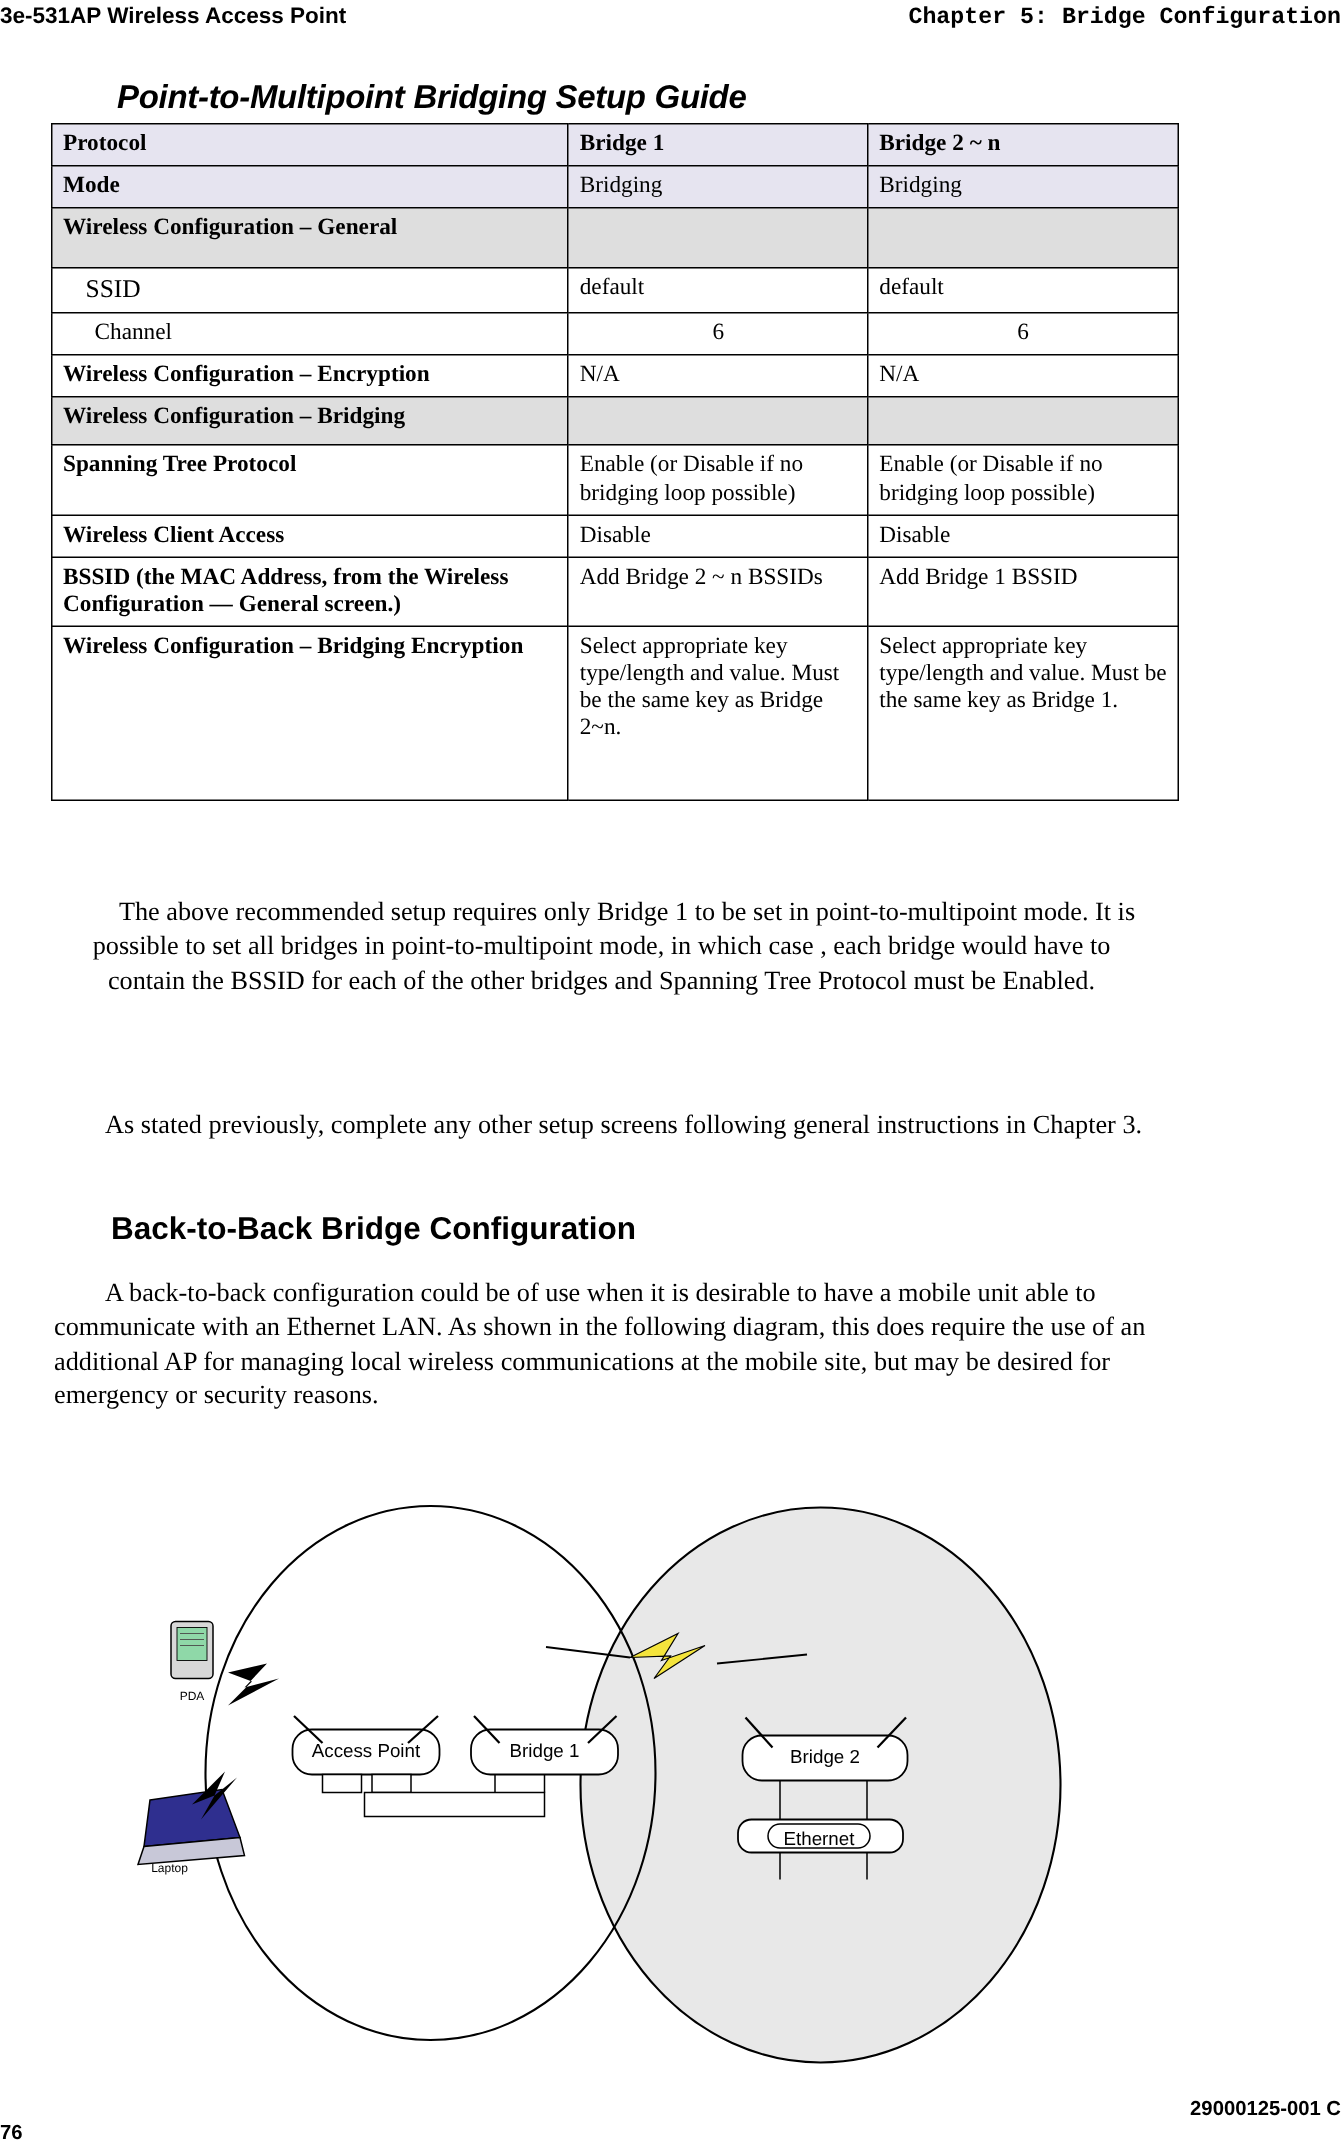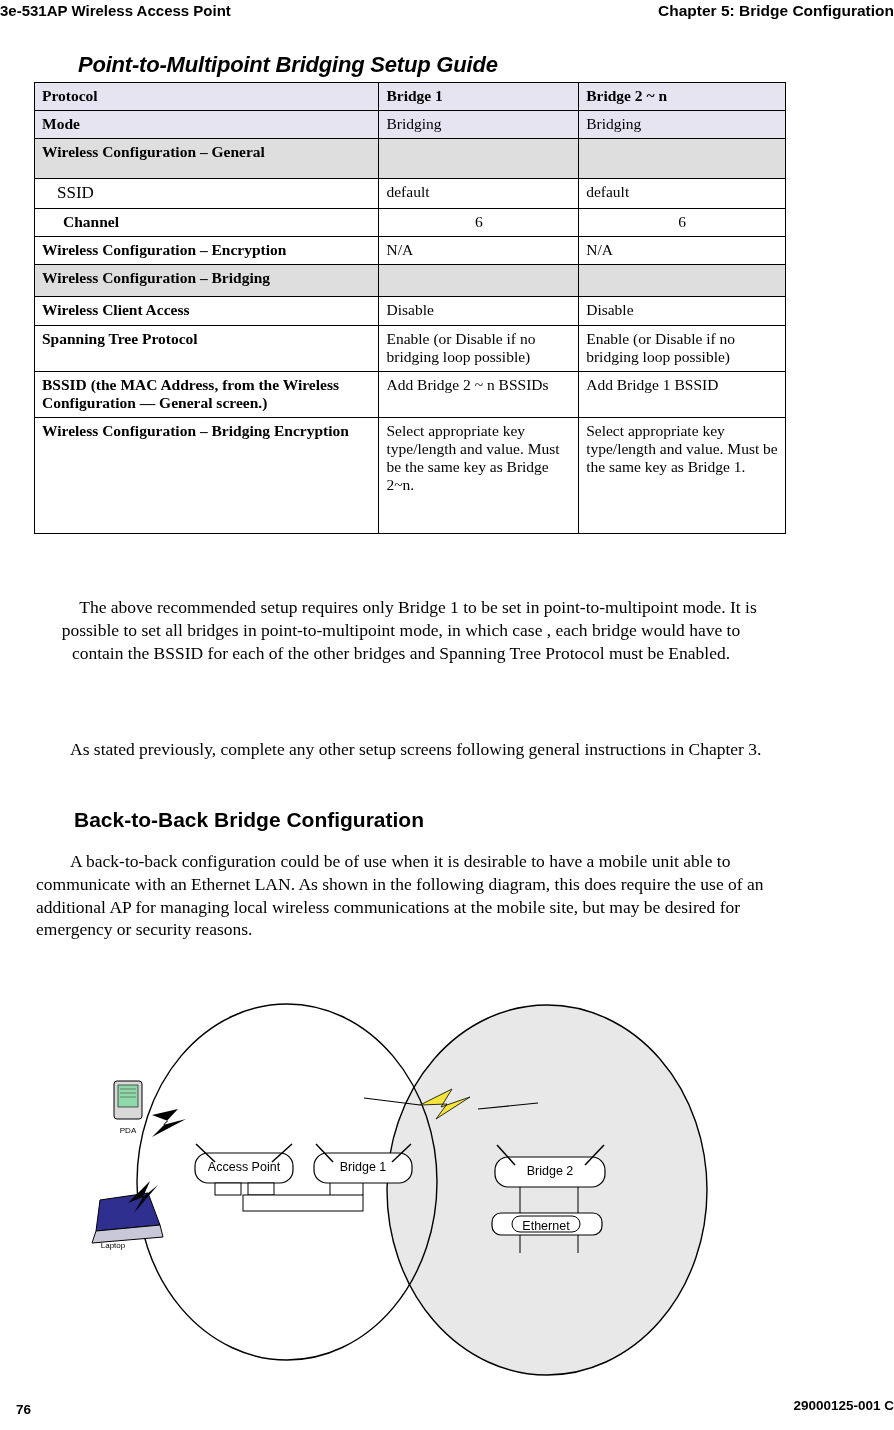--- a/index.html
+++ b/index.html
@@ -33,21 +33,21 @@
   }
   .runhead .left {
     position: absolute;
     left: 0px;
     top: 2px;
   }
   .runhead .right {
     position: absolute;
     right: 0px;
     top: 2px;
-    font-family: Liberation Sans, sans-serif;
+    font-family: Liberation Mono, monospace;
     font-weight: bold;
     font-size: 15.5px;
   }
   
   h1.sect {
     position: absolute;
     margin: 0;
     font-family: "Liberation Sans", sans-serif;
     font-weight: bold;
     font-style: italic;
@@ -77,21 +77,21 @@
     vertical-align: top;
     line-height: 1.17;
   }
   .c0 { width: 340px; }
   .c1 { width: 200px; }
   .c2 { width: 208px; }
   .hdr td { background: #e6e4f0; font-weight: bold; }
   .shade td { background: #dedede; }
   .bold { font-weight: bold; }
   .indent1 { padding-left: 22px !important; font-size: 17px; }
-  .indent2 { padding-left: 28px !important; font-weight: bold; }
+  .indent2 { padding-left: 28px !important; font-weight: normal; }
   .center { text-align: center; }
   
   p.body {
     position: absolute;
     margin: 0;
     font-family: "Liberation Serif", serif;
     font-size: 17.5px;
     line-height: 1.305;
     width: 730px;
     left: 36px;
@@ -108,21 +108,21 @@
   
   .footer {
     position: absolute;
     left: 0;
     top: 1398px;
     width: 894px;
     font-family: "Liberation Sans", sans-serif;
     font-weight: bold;
     font-size: 13.5px;
   }
-  .footer .pg { position: absolute; left: 0px; top: 4px; margin-left: 16px; }
+  .footer .pg { position: absolute; left: 0px; top: 16px; }
   .footer .doc { position: absolute; right: 0px; top: 0; }
   .node-label {
     font-family: "Liberation Sans", sans-serif;
     font-size: 12.5px;
     fill: #000000;
   }
   .node-label-sm {
     font-family: "Liberation Sans", sans-serif;
     font-size: 8px;
     fill: #000000;
@@ -178,29 +178,29 @@
         <td class="c2">N/A</td>
       </tr>
 
       <tr class="shade">
         <td class="c0 bold" style="height:22px">Wireless Configuration – Bridging</td>
         <td class="c1"></td>
         <td class="c2"></td>
       </tr>
 
       <tr>
+        <td class="c0 bold">Spanning Tree Protocol</td>
+        <td class="c1">Enable (or Disable if no bridging loop possible)</td>
+        <td class="c2">Enable (or Disable if no bridging loop possible)</td>
+      </tr>
+
+      <tr>
         <td class="c0 bold">Wireless Client Access</td>
         <td class="c1">Disable</td>
         <td class="c2">Disable</td>
-      </tr>
-
-      <tr>
-        <td class="c0 bold">Spanning Tree Protocol</td>
-        <td class="c1">Enable (or Disable if no bridging loop possible)</td>
-        <td class="c2">Enable (or Disable if no bridging loop possible)</td>
       </tr>
 
       <tr>
         <td class="c0 bold">BSSID (the MAC Address, from the Wireless Configuration — General screen.)</td>
         <td class="c1">Add Bridge 2 ~ n BSSIDs</td>
         <td class="c2">Add Bridge 1 BSSID</td>
       </tr>
 
       <tr>
         <td class="c0 bold" style="height:106px">Wireless Configuration – Bridging Encryption</td>

